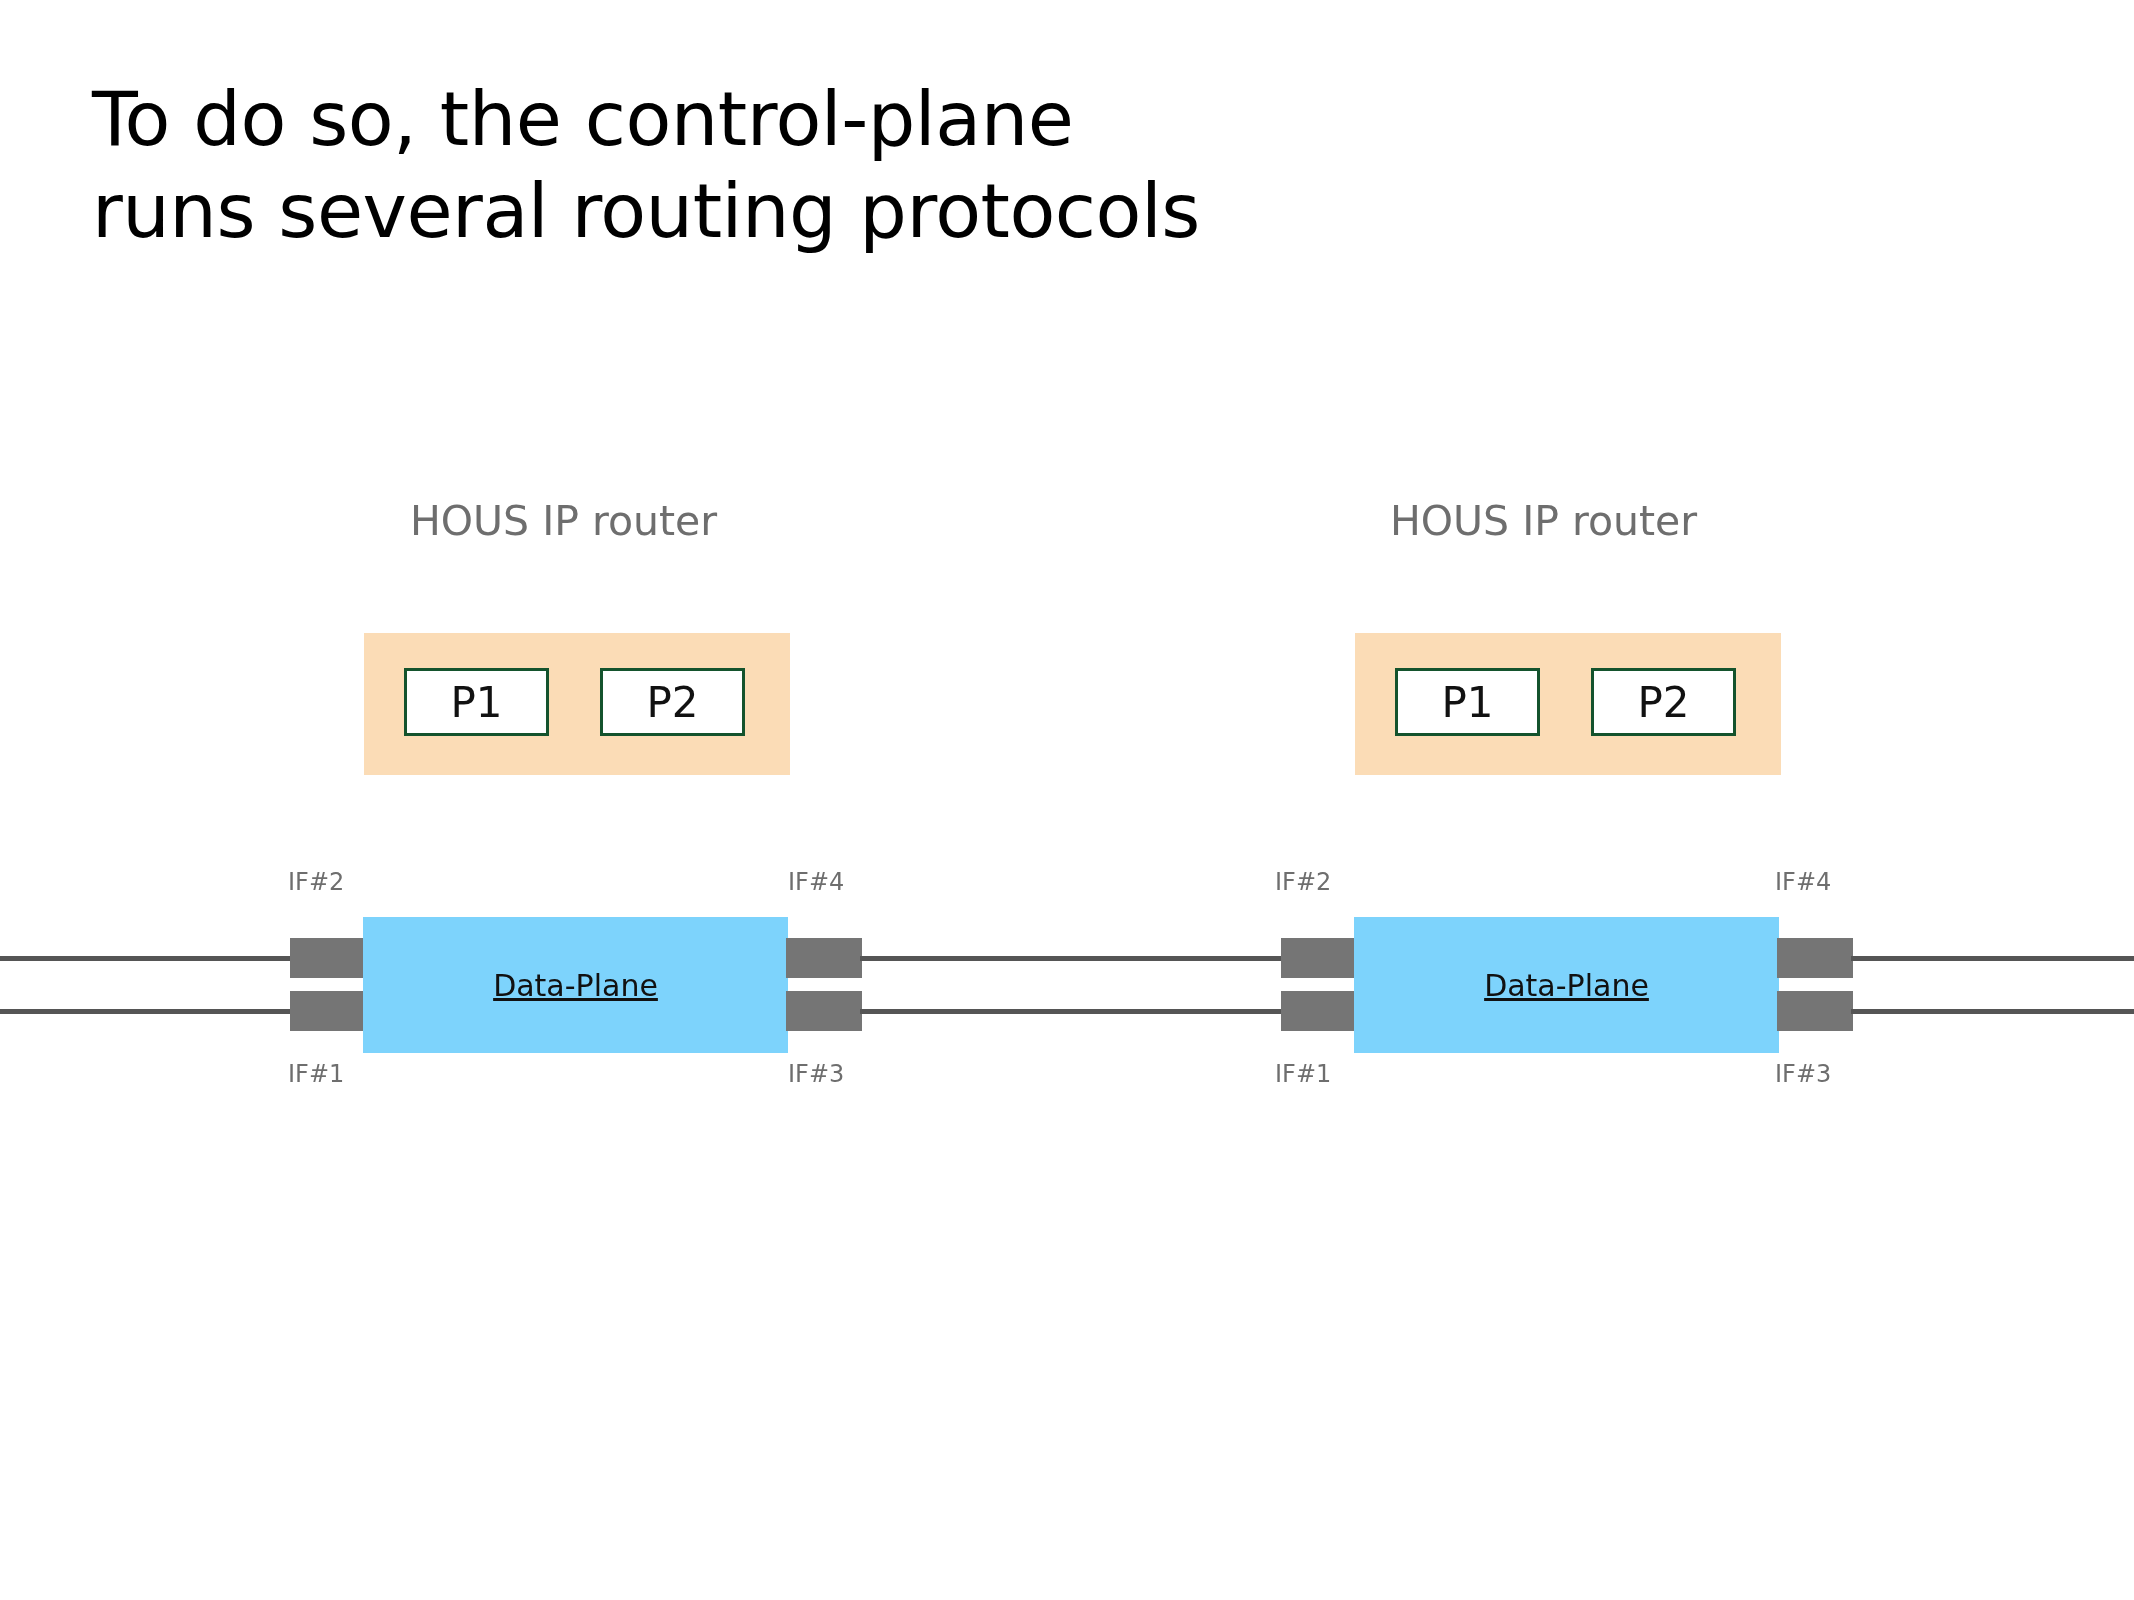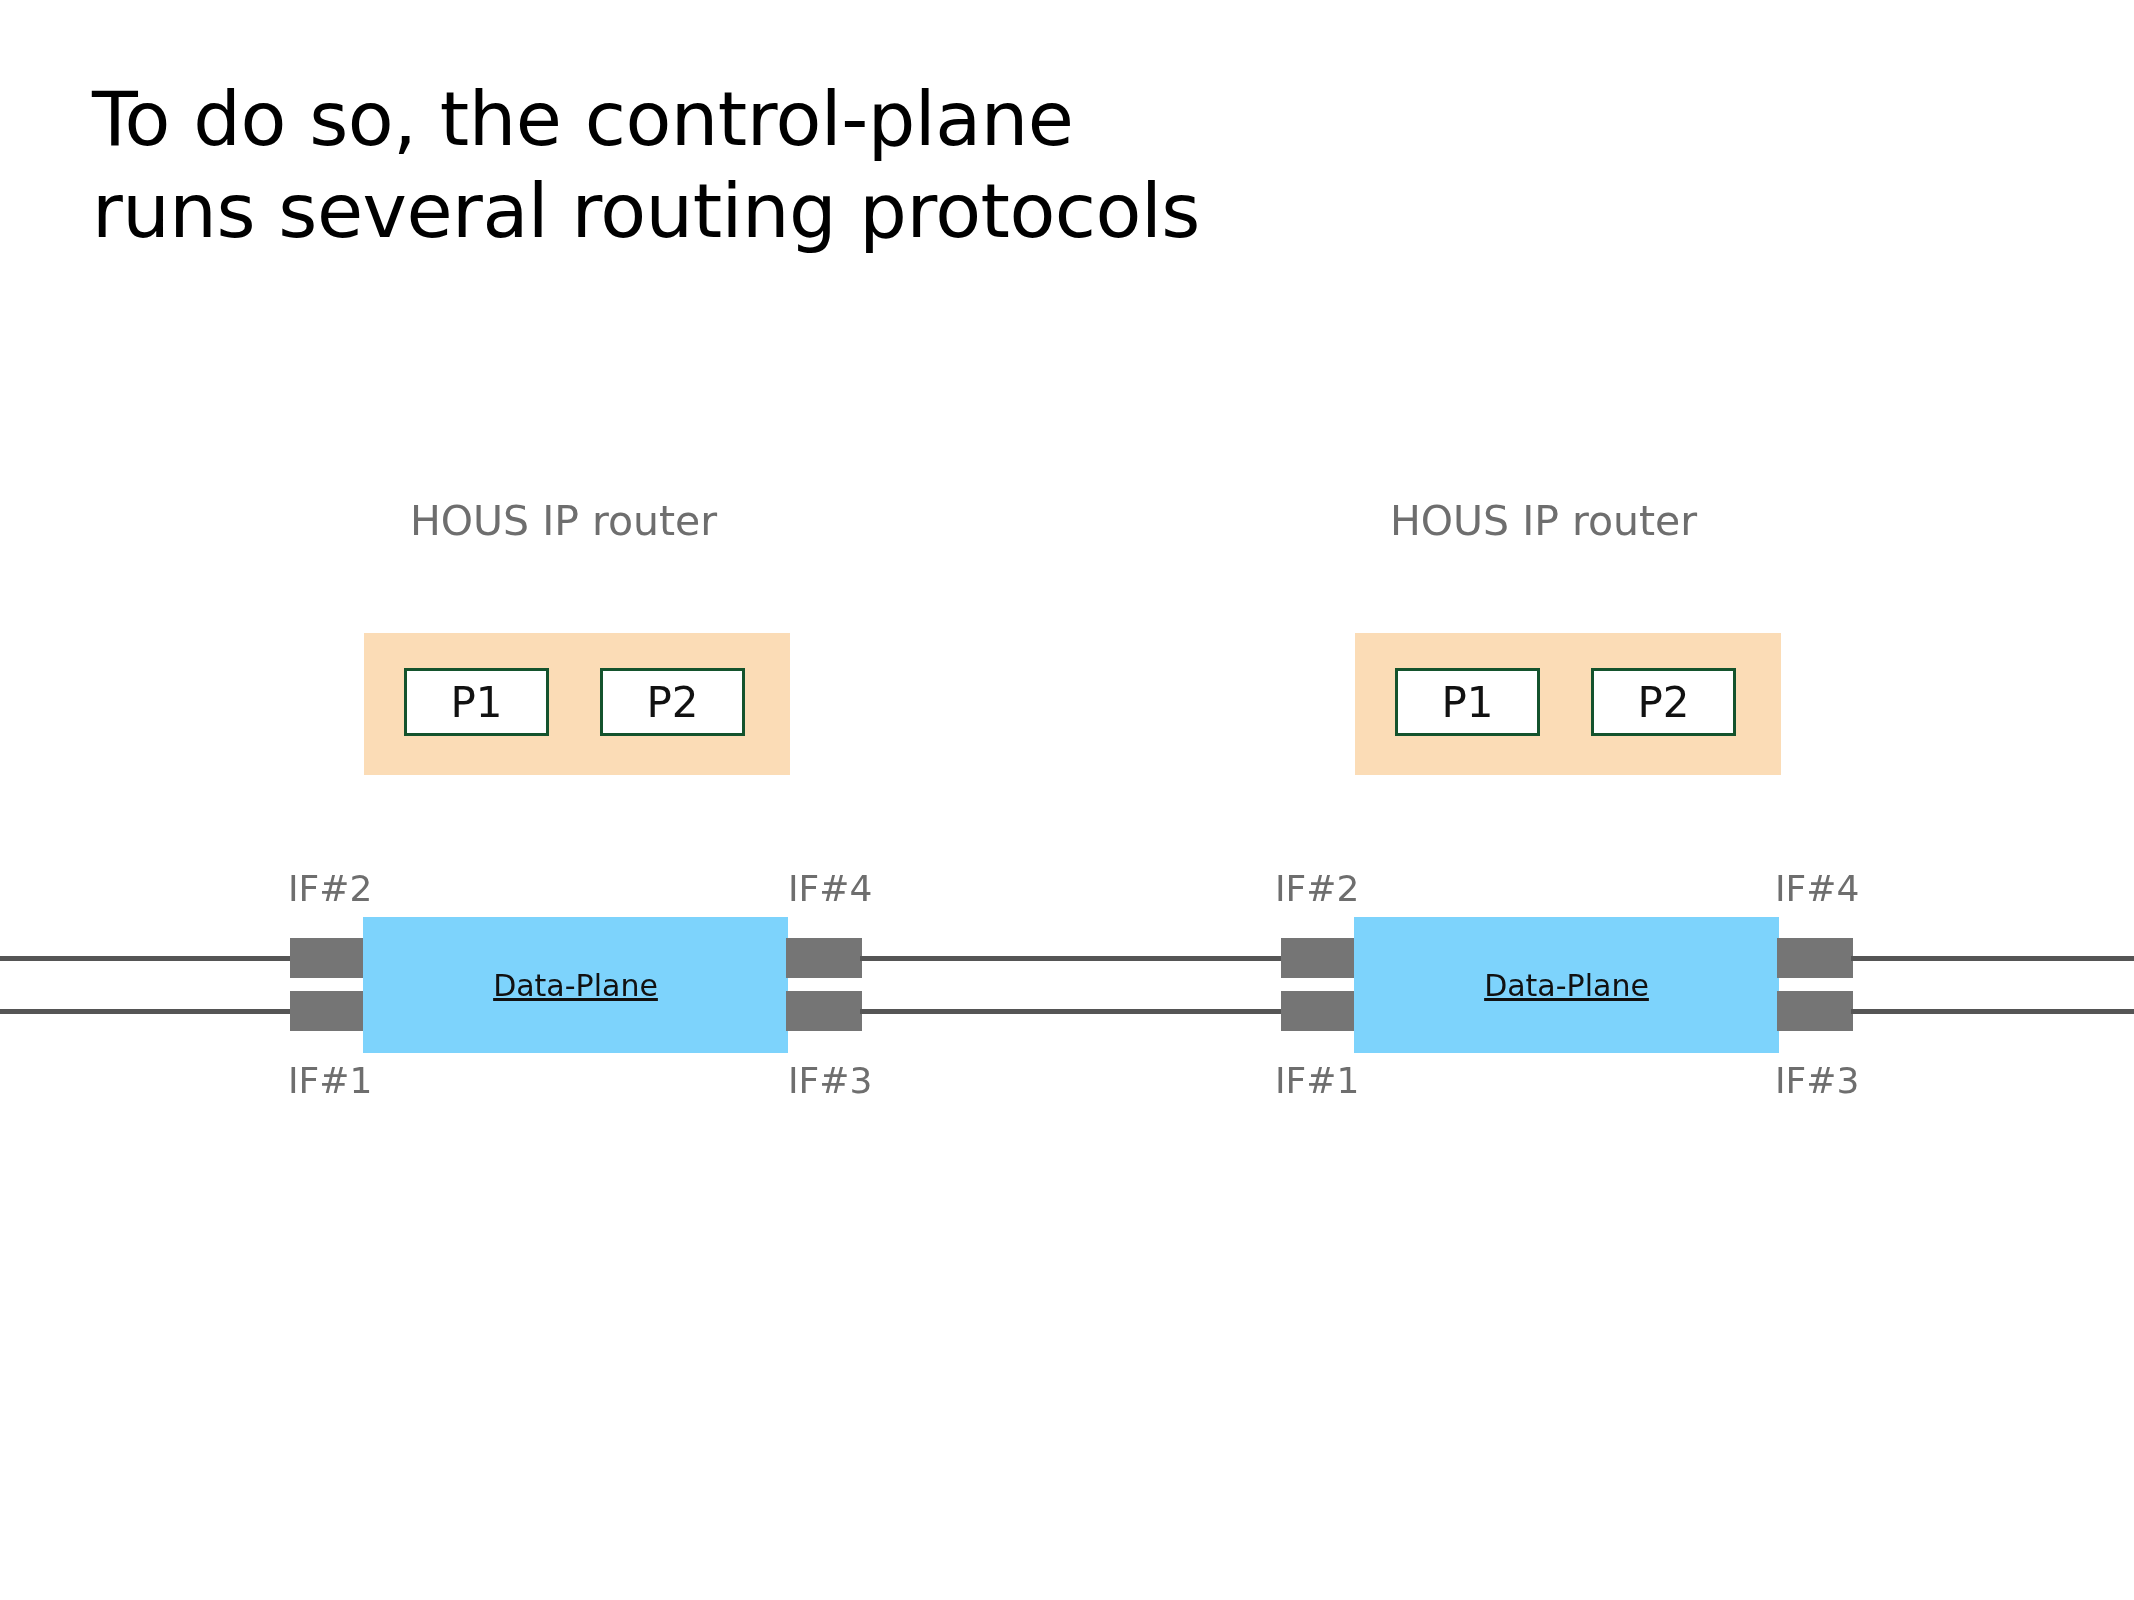--- a/index.html
+++ b/index.html
@@ -82,21 +82,21 @@
   }
 
   .iface-block {
     position: absolute;
     background: #757575;
   }
 
   .iface-label {
     position: absolute;
     font-family: "DejaVu Sans", sans-serif;
-    font-size: 36px;
+    font-size: 24px;
     color: #6e6e6e;
     white-space: nowrap;
   }
 
   
   .wire {
     position: absolute;
     background: #555555;
     height: 5px;
   }

